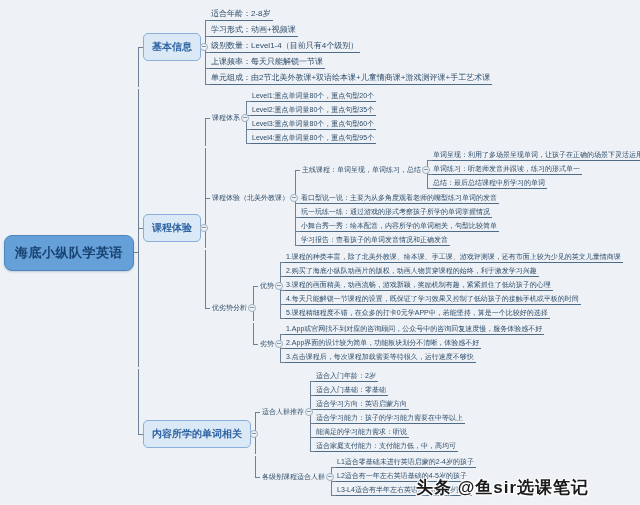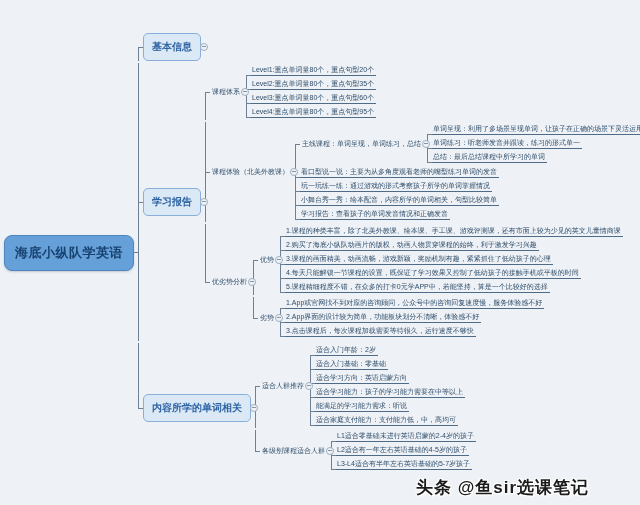--- a/index.html
+++ b/index.html
@@ -66,23 +66,40 @@
   <div class="map" id="map">
       <div class="branch d0 has-kids">
         <div class="node n-root">海底小纵队学英语</div>
         <div class="hstub"></div>
         <div class="kids">
           <div class="branch d1 has-kids">
             <div class="node n-box">基本信息</div>
             <div class="hstub">
               <span class="collapse"></span>
             </div>
+            <div class="kids">
+              <div class="branch d2 is-leaf">
+                <div class="node n-leaf">适合年龄：2-8岁</div>
+              </div>
+              <div class="branch d2 is-leaf">
+                <div class="node n-leaf">学习形式：动画+视频课</div>
+              </div>
+              <div class="branch d2 is-leaf">
+                <div class="node n-leaf">级别数量：Level1-4（目前只有4个级别）</div>
+              </div>
+              <div class="branch d2 is-leaf">
+                <div class="node n-leaf">上课频率：每天只能解锁一节课</div>
+              </div>
+              <div class="branch d2 is-leaf">
+                <div class="node n-leaf">单元组成：由2节北美外教课+双语绘本课+儿童情商课+游戏测评课+手工艺术课</div>
+              </div>
+            </div>
           </div>
           <div class="branch d1 has-kids">
-            <div class="node n-box">学习报告</div>
+            <div class="node n-box">课程体验</div>
             <div class="hstub">
               <span class="collapse"></span>
             </div>
             <div class="kids">
               <div class="branch d2 has-kids">
                 <div class="node n-plain">课程体系</div>
                 <div class="hstub">
                   <span class="collapse"></span>
                 </div>
                 <div class="kids">

